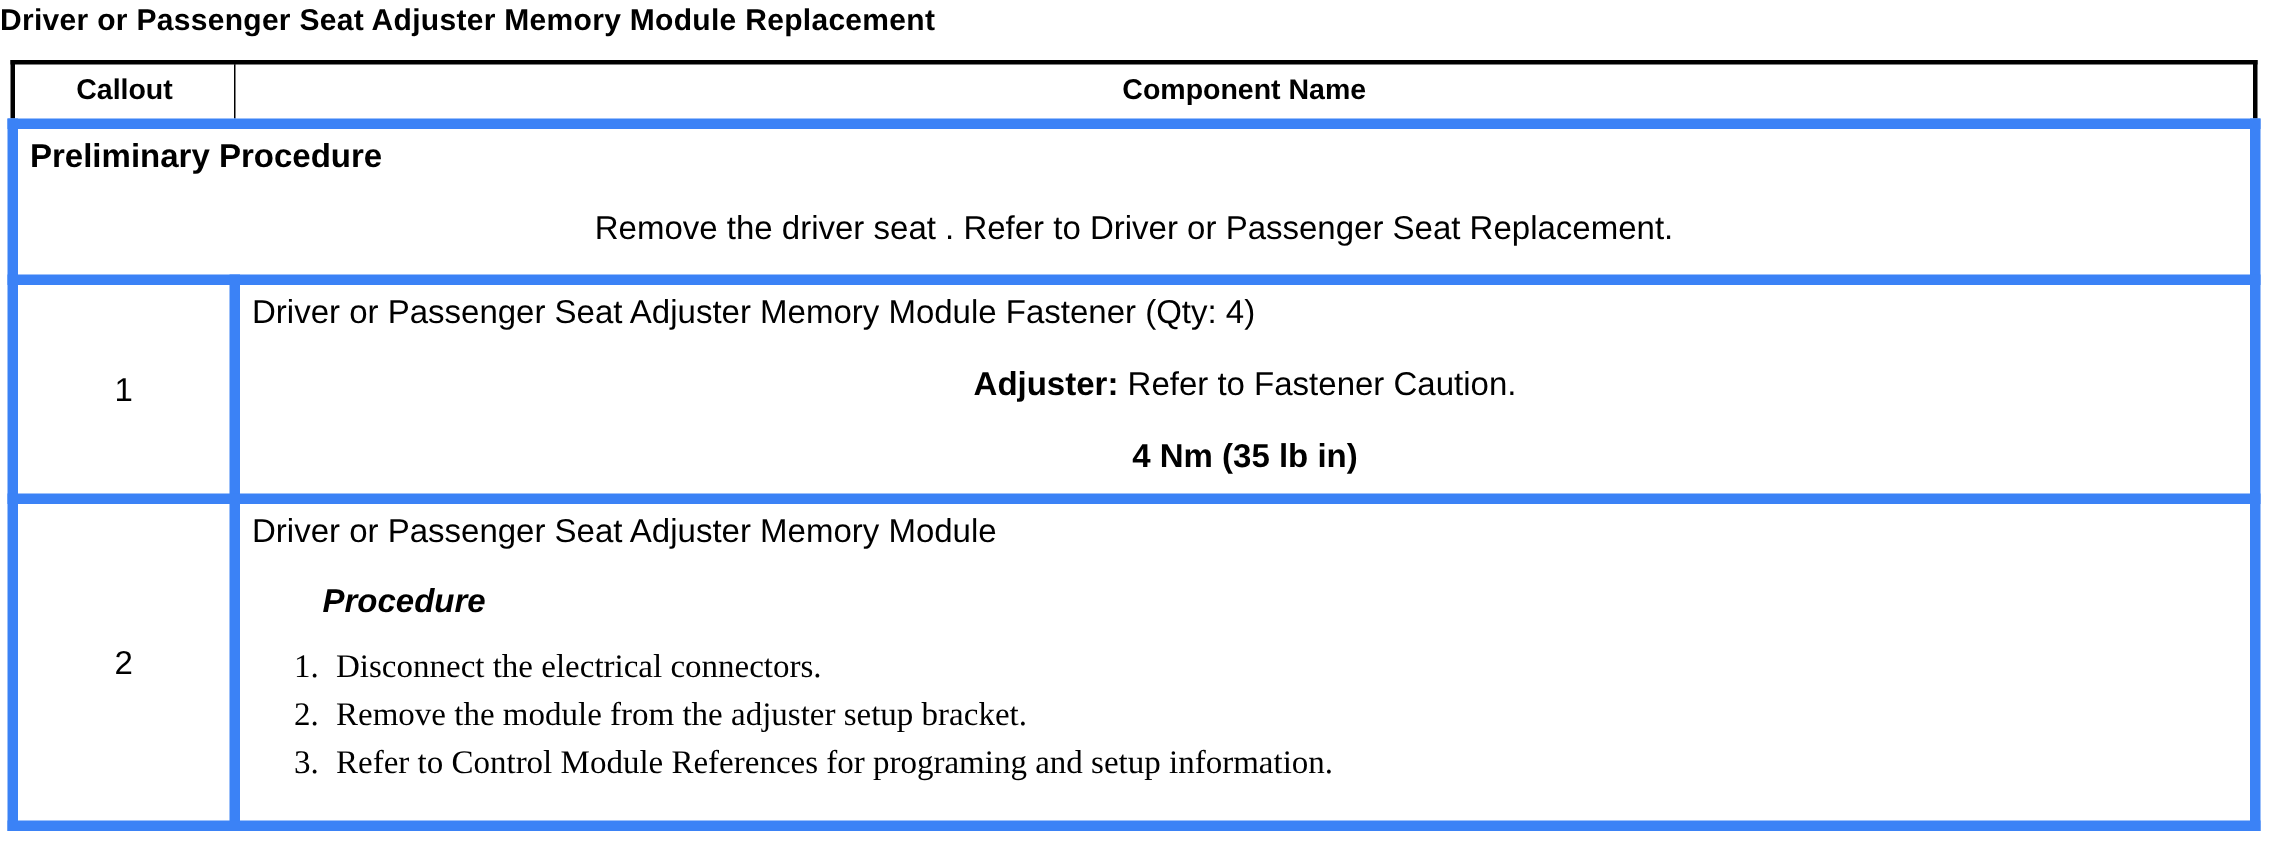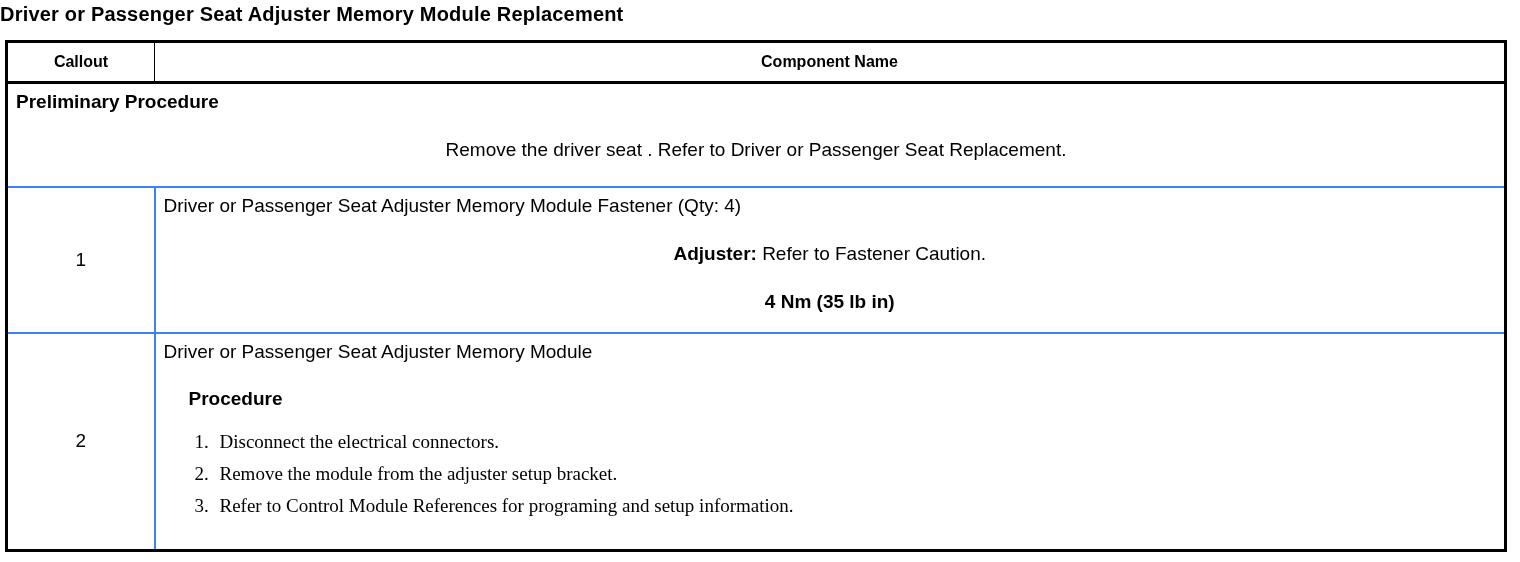--- a/index.html
+++ b/index.html
@@ -20,50 +20,51 @@
   }
   table.service-table {
     border-collapse: collapse;
     table-layout: fixed;
     margin-left: 5px;
     width: 1502px;
     border: 3px solid #000000;
   }
   col.callout-col { width: 148px; }
   th {
-    font-size: 16px;
+    font-size: 19px;
     font-weight: bold;
     text-align: center;
     border: 1px solid #000000;
     border-bottom: 3px solid #000000;
     height: 41px;
     padding: 0;
   }
   td {
-    border: 2px solid #3b82f6;
-    font-size: 19px;
+    border: 7px solid #3b82f6;
+    font-size: 22px;
     vertical-align: top;
     padding: 6px 8px;
   }
   td.callout-cell {
     text-align: center;
     vertical-align: middle;
     padding: 0;
   }
   .prelim-row td { height: 104px; }
   .row-1 td { height: 146px; }
   .row-2 td { height: 218px; }
   .line { line-height: 23px; }
   .gap-top { margin-top: 25px; text-align: center; }
   .bold { font-weight: bold; }
   .procedure-heading {
     font-weight: bold;
     margin-top: 24px;
-    margin-left: 25px;
+    margin-left: 47px;
     line-height: 23px;
+    font-style: italic;
   }
   ol.steps {
     margin: 20px 0 0 0;
     padding-left: 50px;
     font-family: Liberation Serif, serif;
   }
   ol.steps li {
     line-height: 23px;
     margin-bottom: 9px;
     padding-left: 6px;

